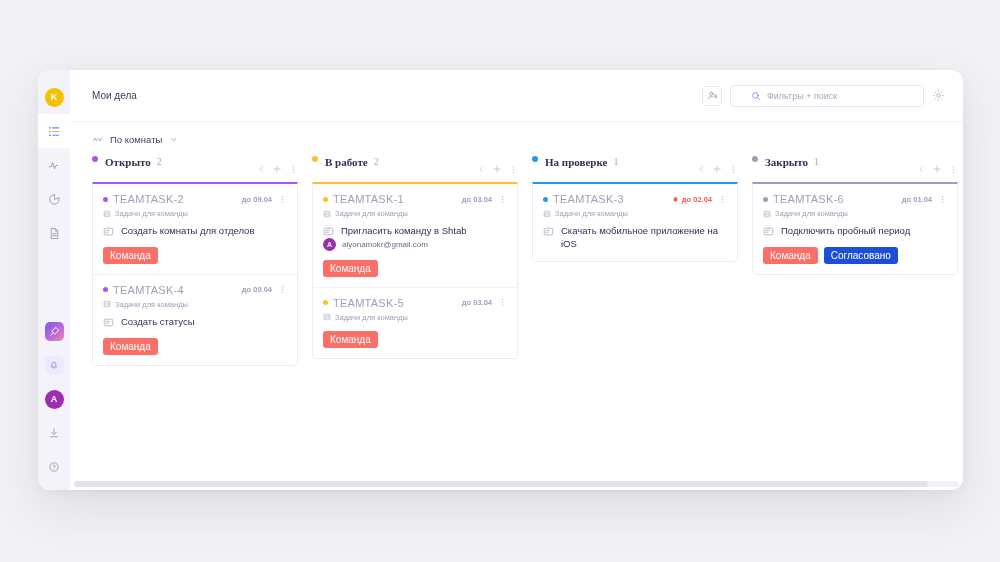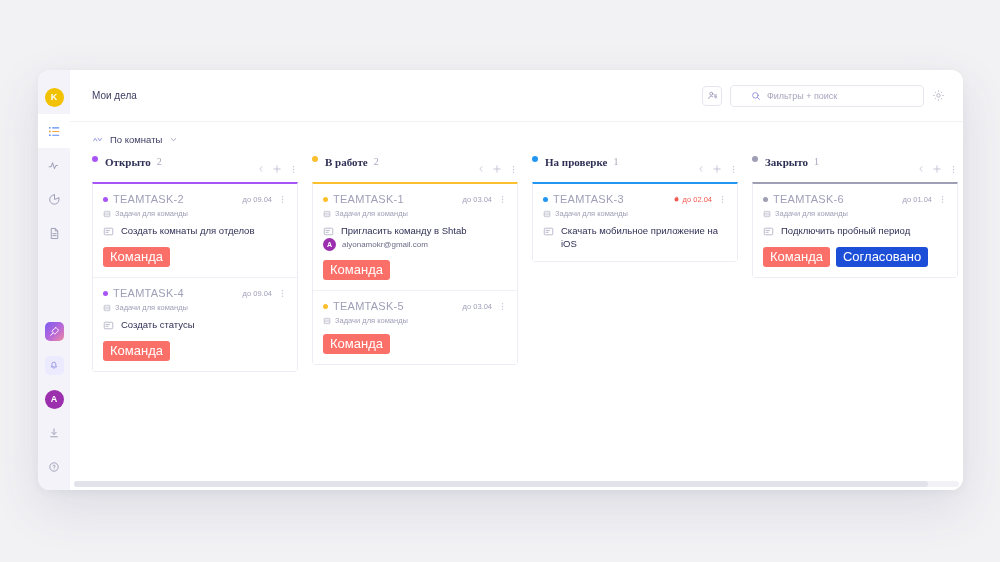--- a/index.html
+++ b/index.html
@@ -168,21 +168,21 @@
     border-bottom: 1px solid #f0f0f6;
     padding: 9px 10px 10px 10px;
     position: relative;
   }
   .card:last-child { border-bottom: none; }
   .card-top { display: flex; align-items: center; }
   .card-dot { width: 5px; height: 5px; border-radius: 50%; margin-right: 5px; }
   .card-key { font-size: 11px; color: #9f9fb8; letter-spacing: 0.25px; }
   .card-due {
     margin-left: auto; font-size: 7.5px; color: #9f9fb8;
-    display: flex; align-items: center; gap: 3px;
+    display: flex; align-items: center; gap: 3px; font-weight: bold;
   }
   .card-due.overdue { color: #f4574f; }
   .card-menu { margin-left: 6px; color: #c4c4d6; line-height: 0; }
   .card-project {
     display: flex; align-items: center; gap: 4px;
     margin-top: 4px; font-size: 7.5px; color: #9f9fb8;
   }
   .card-title-row {
     display: flex; align-items: flex-start; gap: 7px;
     margin-top: 7px;
@@ -194,21 +194,21 @@
     display: flex; align-items: center; gap: 6px; 
   }
   .assignee-av {
     width: 13px; height: 13px; border-radius: 50%;
     background: #9b2fae; color: #fff; font-size: 7px; font-weight: 700;
     display: flex; align-items: center; justify-content: center;
   }
   .assignee-name { font-size: 8px; color: #6b6b88; }
   .tags { display: flex; gap: 6px; margin-top: 9px; flex-wrap: wrap; }
   .tag {
-    font-size: 13px; color: #ffffff;
+    font-size: 10px; color: #ffffff;
     padding: 3px 7px; border-radius: 3px; line-height: 1.1;
     white-space: nowrap;
   }
   .tag.dark-text { color: #3a5a72; }
 
   
   #hscroll {
     position: absolute; left: 0; right: 0; bottom: 3px;
     height: 6px; padding: 0 4px;
   }

